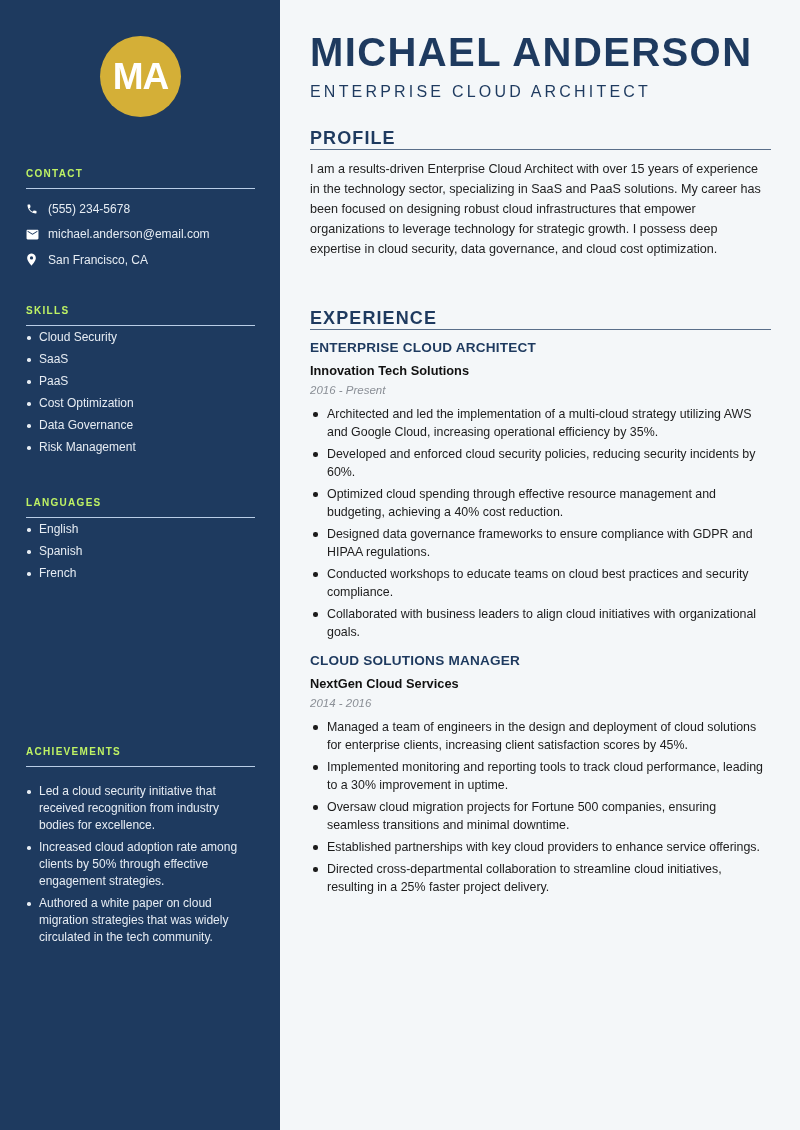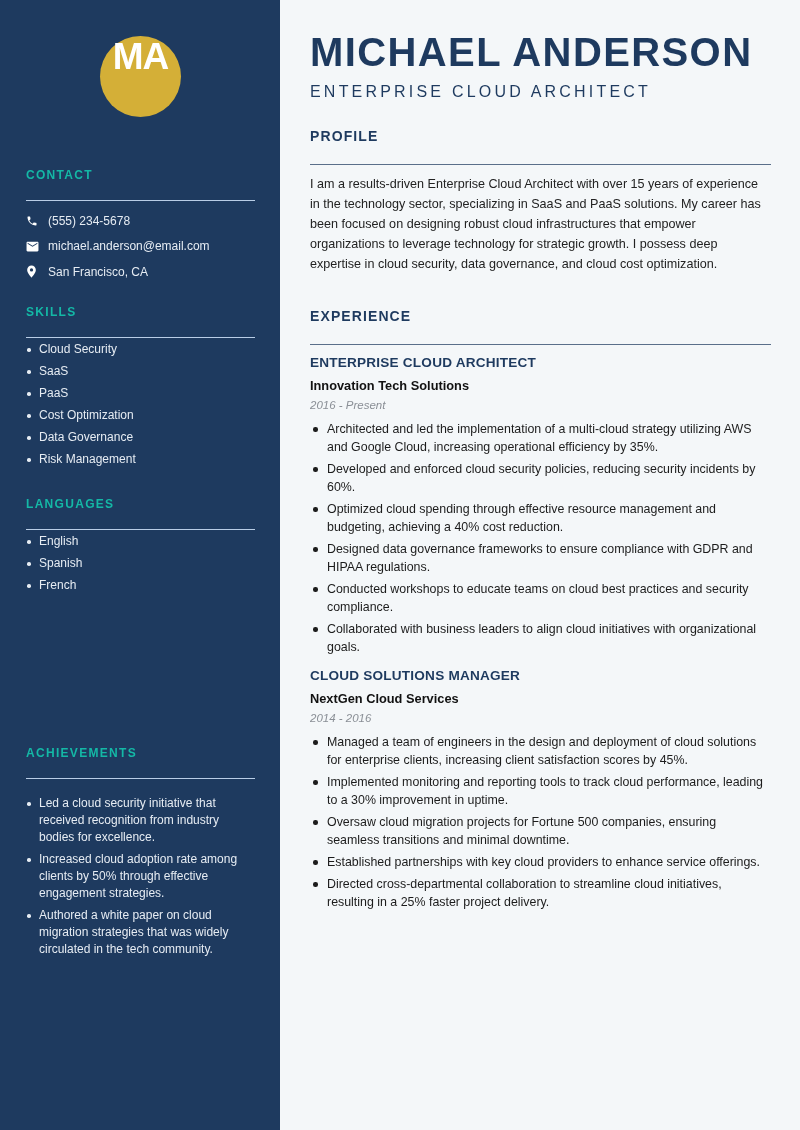--- a/index.html
+++ b/index.html
@@ -14,27 +14,27 @@
     position: absolute; left: 0; top: 0;
     width: 280px; height: 1130px;
     background: #1e3a5f;
     color: #ffffff;
     padding: 0 26px;
   }
   .avatar {
     position: absolute; left: 100px; top: 36px;
     width: 81px; height: 81px; border-radius: 50%;
     background: #d4af37;
-    display: flex; align-items: flex-start; justify-content: center;
+    display: flex; align-items: center; justify-content: center;
     color: #ffffff; font-weight: bold; font-size: 37px; letter-spacing: -1px;
   }
   .side-section { position: absolute; left: 26px; width: 229px; }
   .side-heading {
-    font-size: 12px; font-weight: bold; letter-spacing: 1.3px;
-    color: #14b8a6; padding-bottom: 18px;
+    font-size: 10px; font-weight: bold; letter-spacing: 1.3px;
+    color: #bef264; padding-bottom: 9px;
     border-bottom: 1.5px solid #b9cde6;
   }
   .contact-row {
     display: flex; align-items: center; height: 25.5px;
     font-size: 12px; color: #e6ecf3;
   }
   .contact-row .icon { width: 22px; display: flex; align-items: center; }
   .contact-list { margin-top: 7px; }
   ul.bullets { list-style: none; margin-top: 0; }
   ul.bullets li {
@@ -57,22 +57,22 @@
     position: absolute; left: 0; top: 30px;
     font-size: 40px; font-weight: bold; color: #1e3a5f; letter-spacing: 1.4px;
     white-space: nowrap;
   }
   .job-title {
     position: absolute; left: 0; top: 83px;
     font-size: 16px; color: #1e3a5f; letter-spacing: 3.2px; white-space: nowrap;
   }
   .main-section { position: absolute; left: 0; width: 461px; }
   .main-heading {
-    font-size: 14px; font-weight: bold; color: #1e3a5f; letter-spacing: 1.1px;
-    padding-bottom: 20px; border-bottom: 1.3px solid #5a6f8a;
+    font-size: 18px; font-weight: bold; color: #1e3a5f; letter-spacing: 1.1px;
+    padding-bottom: 0; border-bottom: 1.3px solid #5a6f8a;
   }
   .profile-text {
     margin-top: 9px; font-size: 12.6px; line-height: 20px; color: #222222;
   }
   .job { margin-top: 10px; }
   .job-role { font-size: 13.6px; font-weight: bold; color: #1e3a5f; letter-spacing: 0.2px; }
   .job-company { font-size: 12.8px; font-weight: bold; color: #111111; margin-top: 8px; }
   .job-dates { font-size: 11.5px; font-style: italic; color: #8a8f96; margin-top: 6px; }
   ul.duties { list-style: none; margin-top: 9px; }
   ul.duties li {

